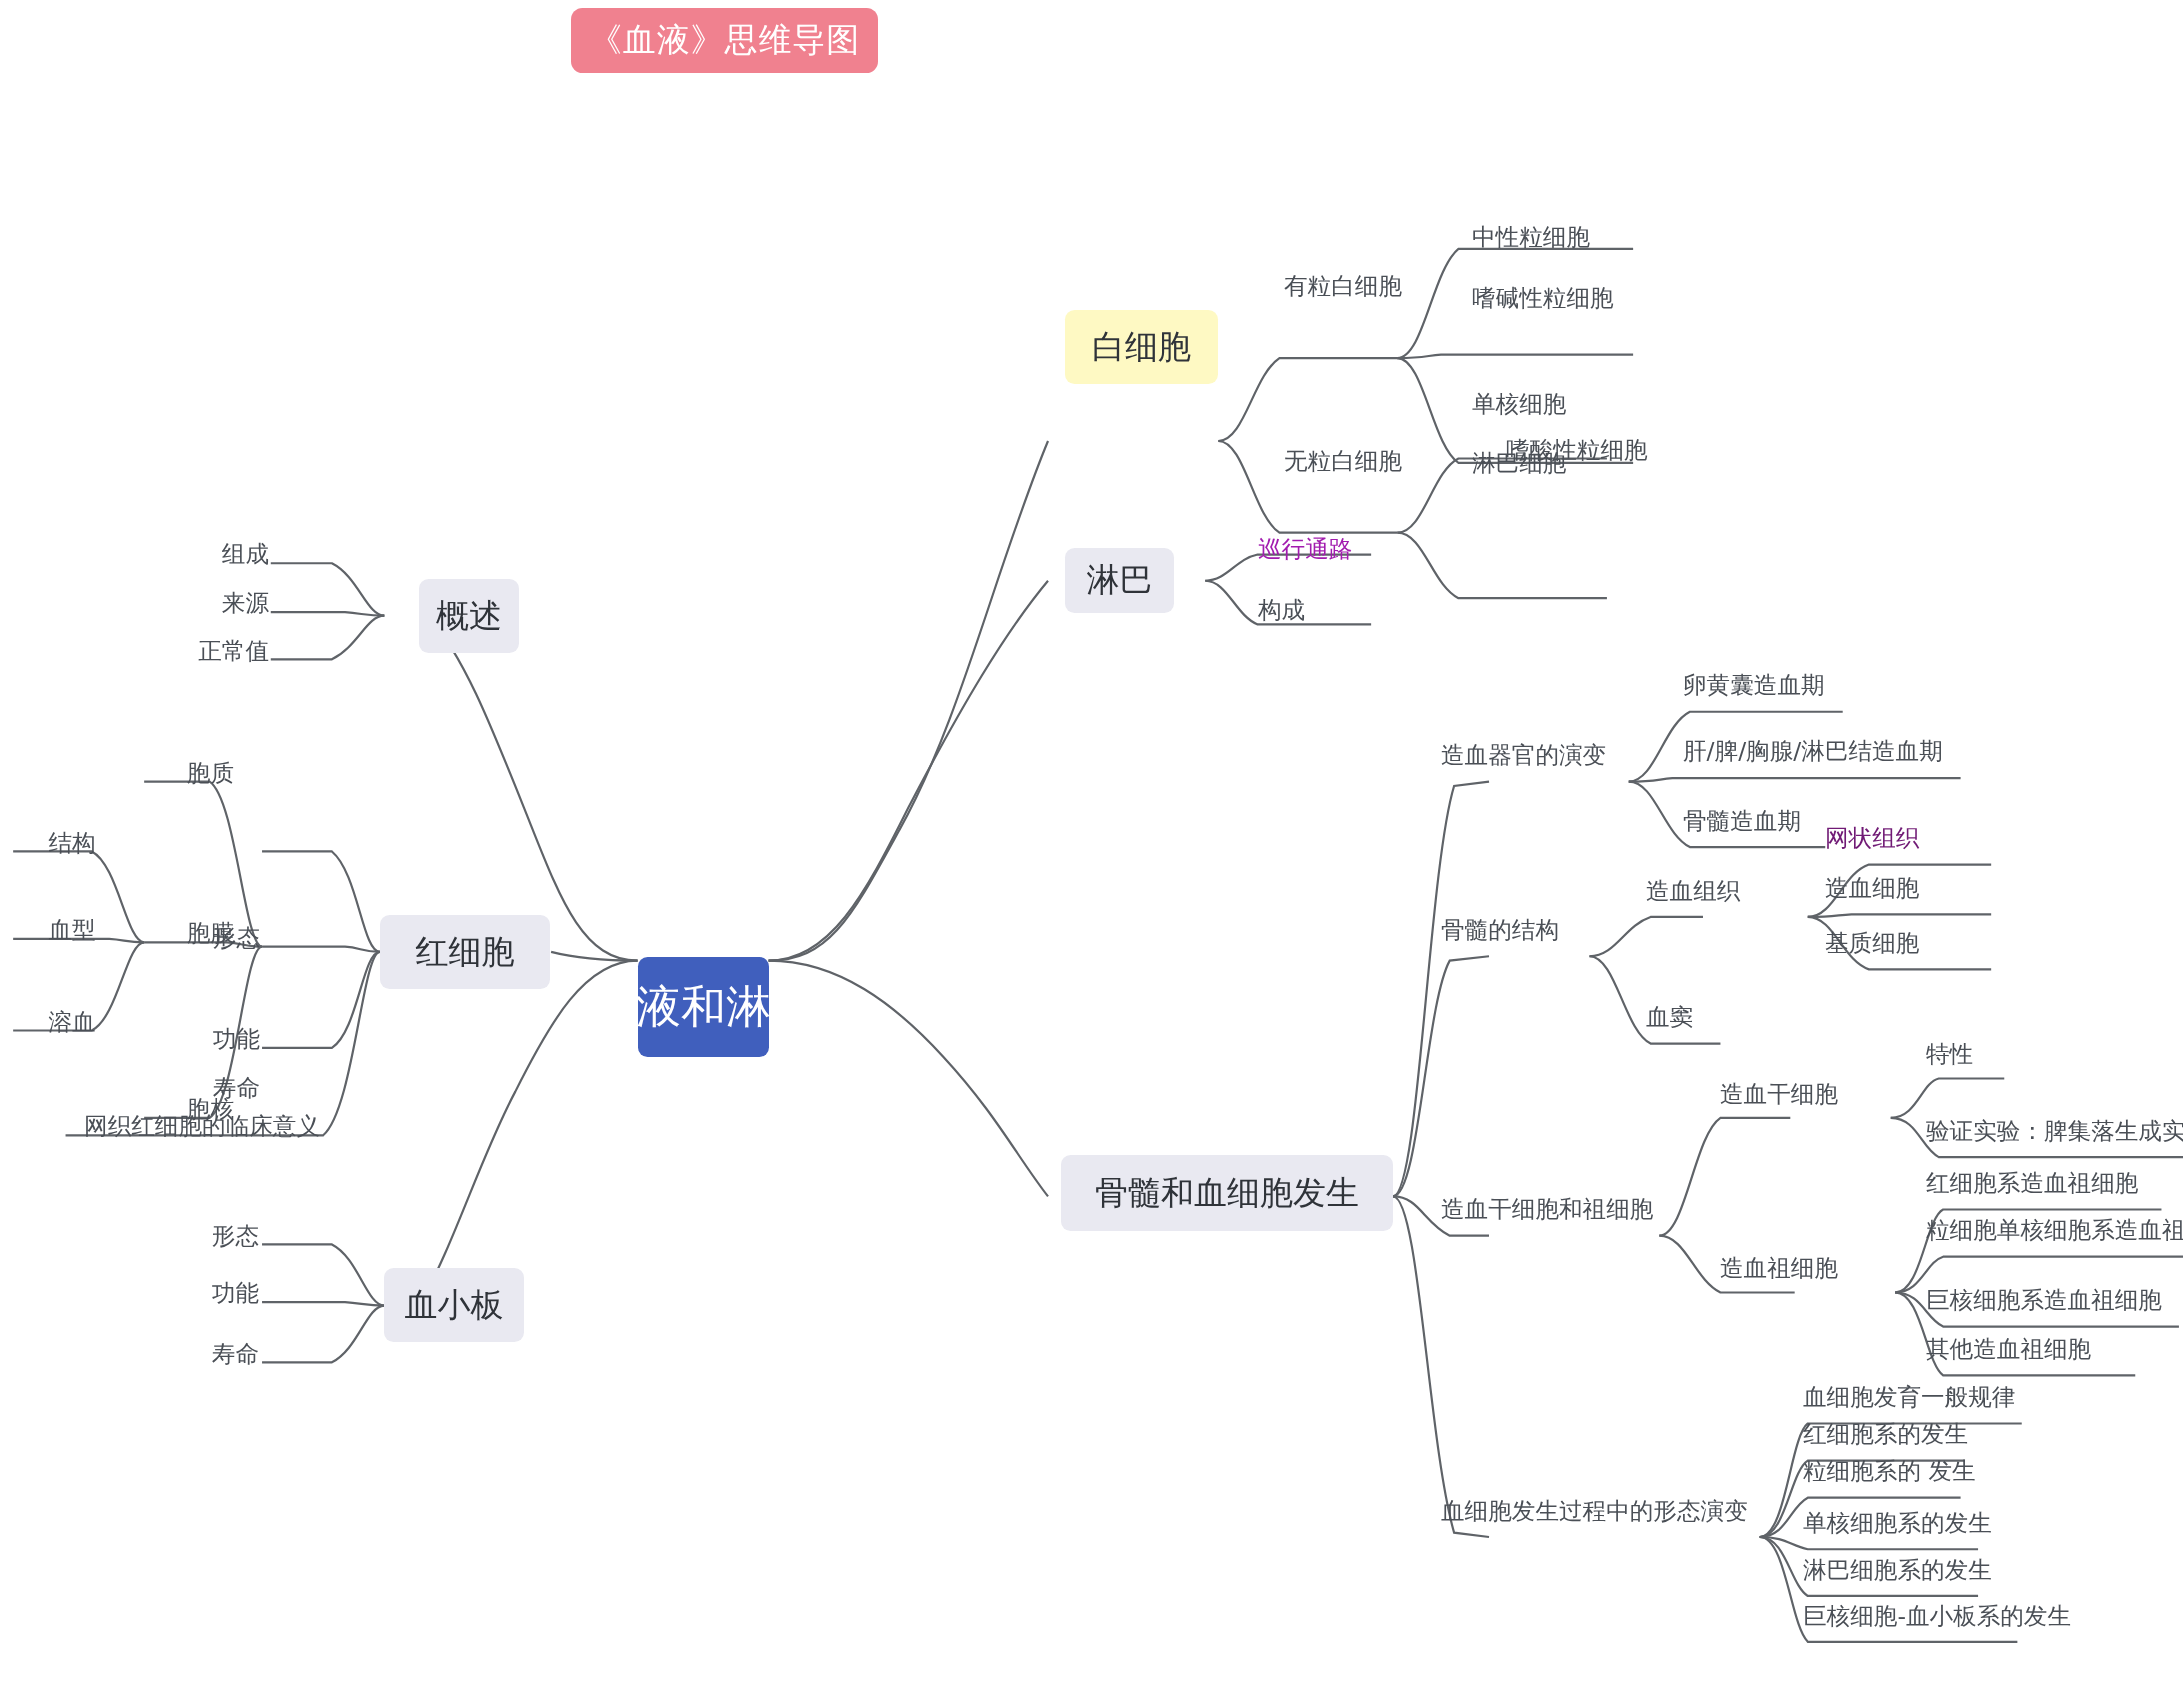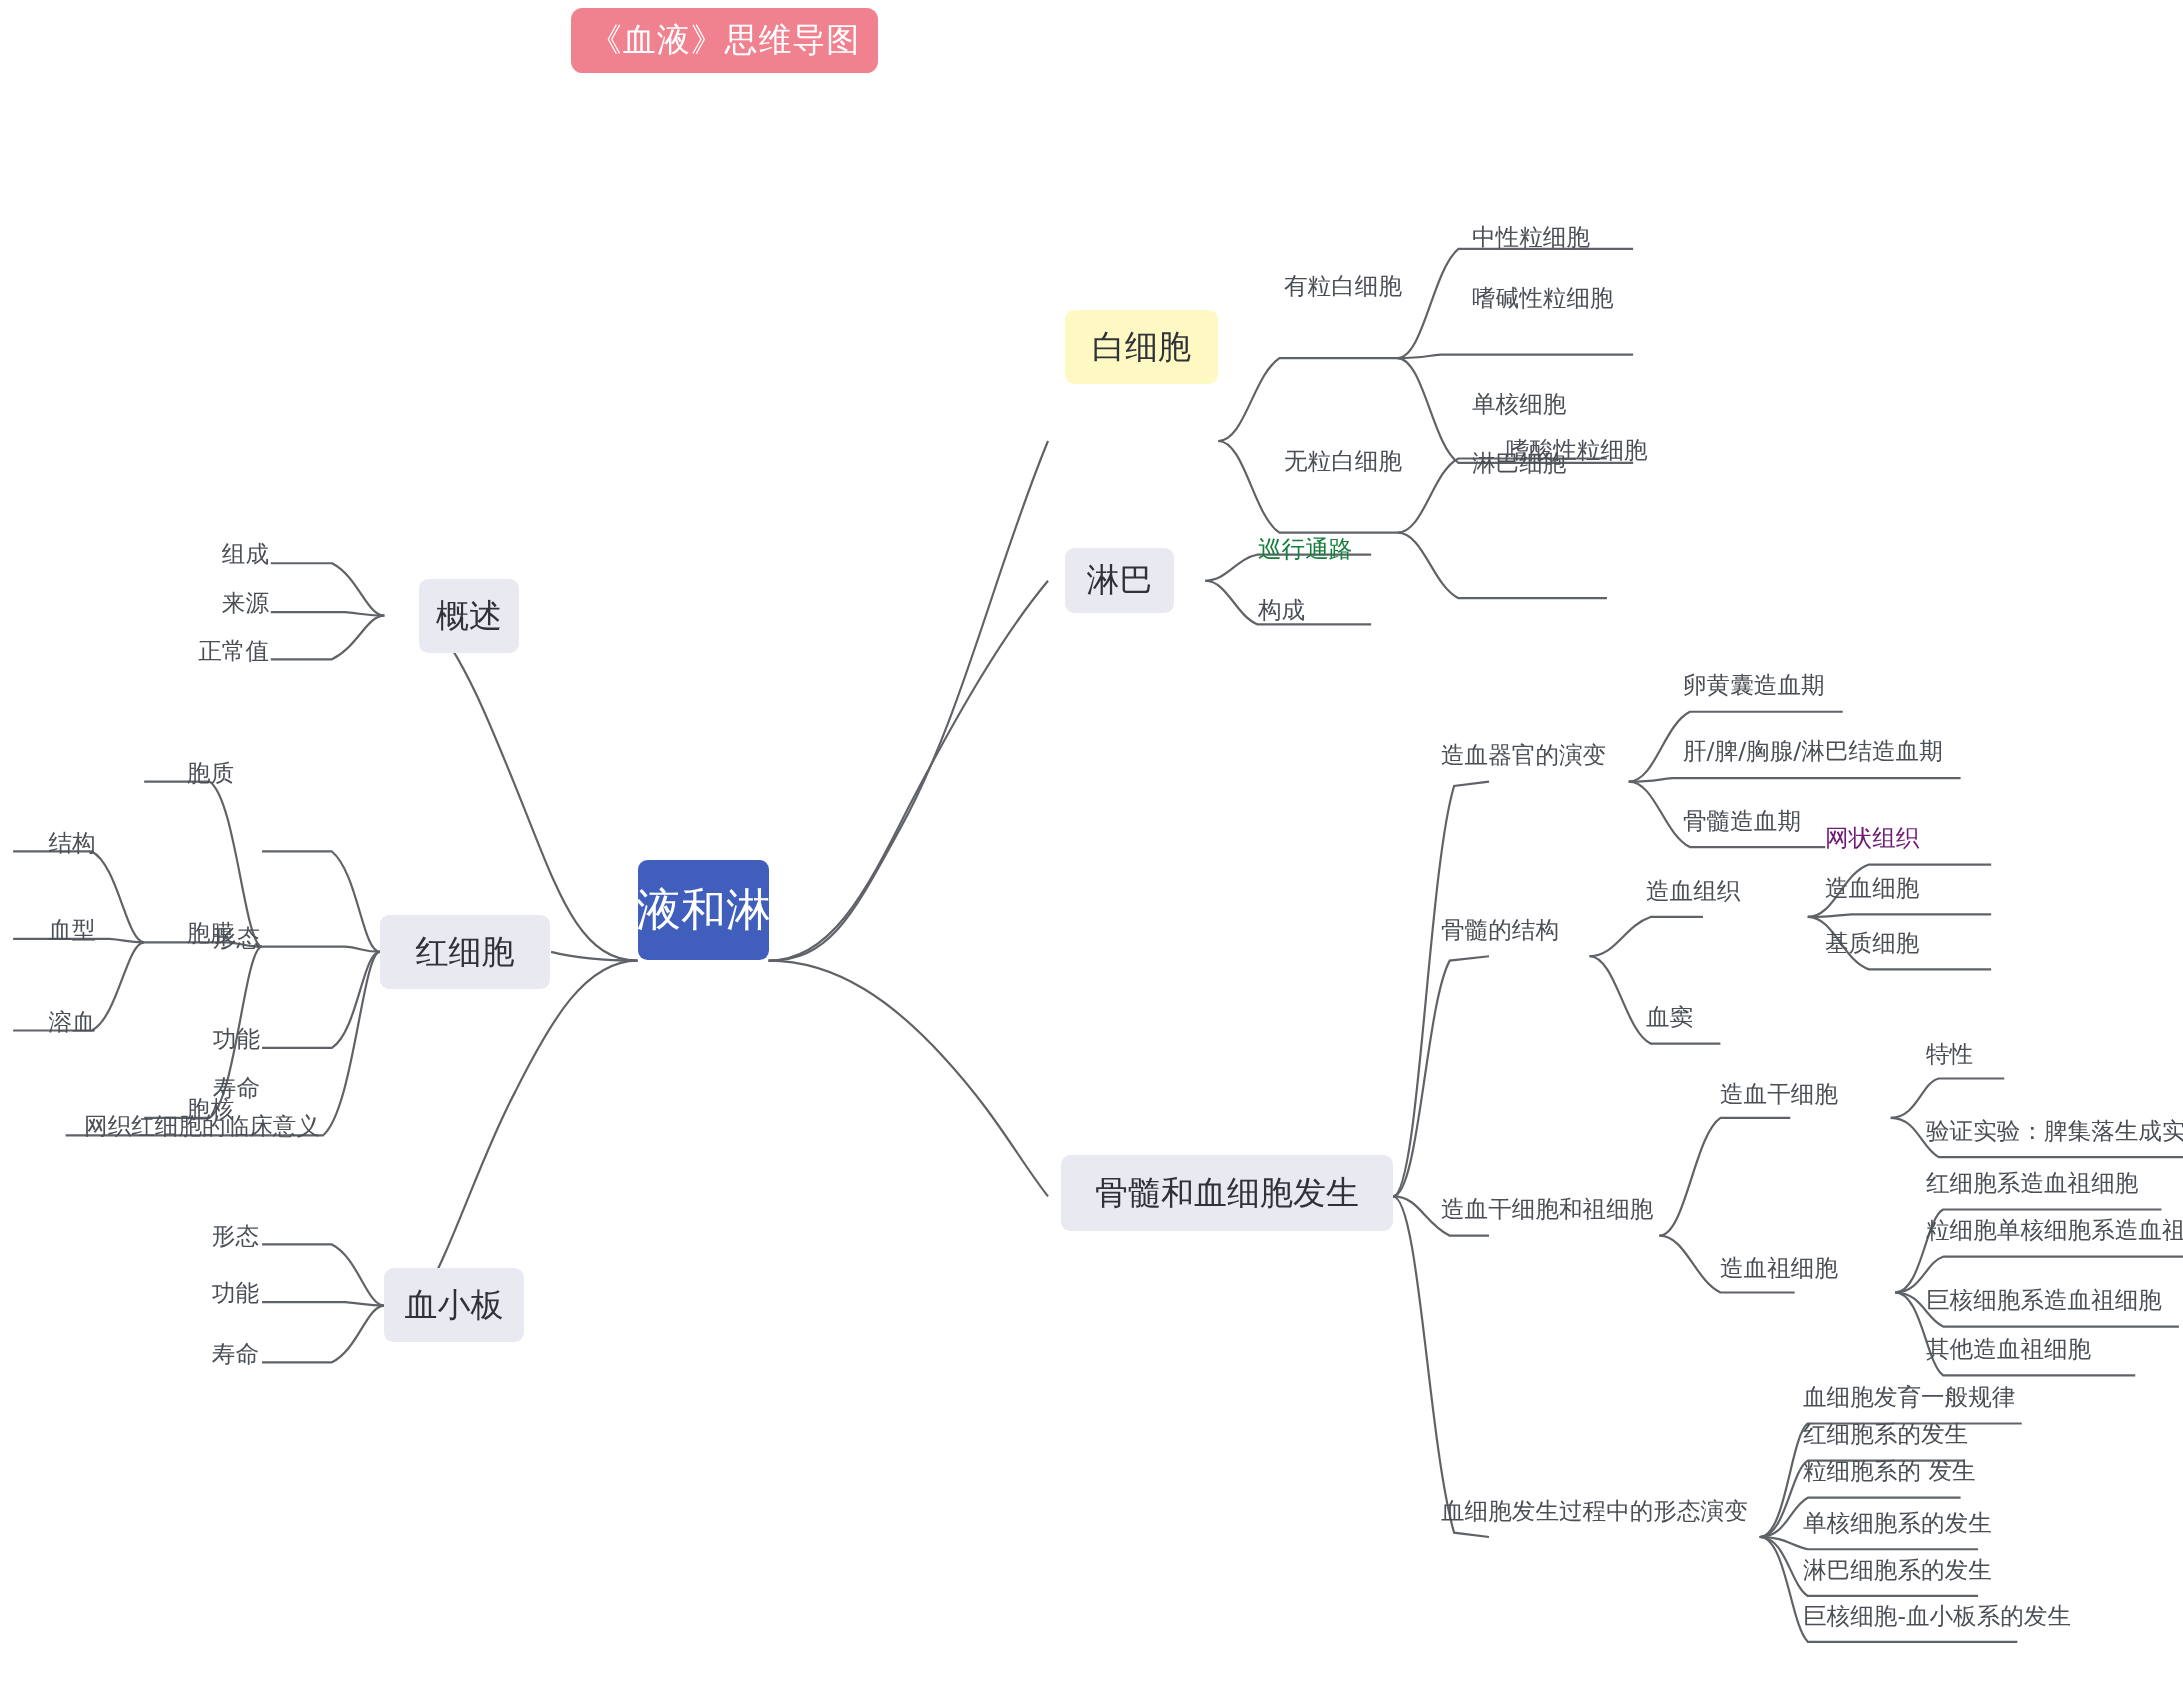--- a/index.html
+++ b/index.html
@@ -116,21 +116,21 @@
     <path d="M4340,2960 C4400,2960 4410,3120 4450,3150 L4890,3150" stroke="#5f6368"></path>
 
     <path d="M4030,3520 C4090,3520 4100,3290 4140,3260 L4630,3260" stroke="#5f6368"></path>
     <path d="M4030,3520 C4090,3520 4100,3370 4140,3345 L4500,3345" stroke="#5f6368"></path>
     <path d="M4030,3520 C4090,3520 4100,3450 4140,3430 L4490,3430" stroke="#5f6368"></path>
     <path d="M4030,3520 C4090,3520 4100,3540 4140,3548 L4530,3548" stroke="#5f6368"></path>
     <path d="M4030,3520 C4090,3520 4100,3630 4140,3655 L4530,3655" stroke="#5f6368"></path>
     <path d="M4030,3520 C4090,3520 4100,3720 4140,3760 L4620,3760" stroke="#5f6368"></path>
   </svg>
 
-  <div class="node node-root" style="left: 638px; top: 860px; width: 131px; height: 100px; background: rgb(64, 95, 189); color: rgb(255, 255, 255);">
+  <div class="node node-root" style="left: 638px; top: 957px; width: 131px; height: 100px; background: rgb(64, 95, 189); color: rgb(255, 255, 255);">
     <span>血液和淋巴</span>
   </div>
 
   <div class="node node-branch" style="left: 419px; top: 579px; width: 100px; height: 74px; background: rgb(233, 233, 241); color: rgb(47, 51, 57);">
     <span>概述</span>
   </div>
   <div class="node node-leaf lbl-left" style="left: 175px; top: 541px; width: 94px; height: 26px; color: rgb(74, 79, 86);">
     <span>组成</span>
   </div>
   <div class="node node-leaf lbl-left" style="left: 175px; top: 590px; width: 94px; height: 26px; color: rgb(74, 79, 86);">
@@ -213,21 +213,21 @@
   <div class="node node-leaf lbl-right" style="left: 1472px; top: 391px; width: 148px; height: 26px; color: rgb(74, 79, 86);">
     <span>单核细胞</span>
   </div>
   <div class="node node-leaf lbl-right" style="left: 1472px; top: 450px; width: 148px; height: 26px; color: rgb(74, 79, 86);">
     <span>淋巴细胞</span>
   </div>
 
   <div class="node node-branch" style="left: 1065px; top: 548px; width: 109px; height: 65px; background: rgb(233, 233, 241); color: rgb(47, 51, 57);">
     <span>淋巴</span>
   </div>
-  <div class="node node-leaf lbl-right" style="left: 1258px; top: 536px; width: 122px; height: 26px; color: #15803d;">
+  <div class="node node-leaf lbl-right" style="left: 1258px; top: 536px; width: 122px; height: 26px; color: #a21caf;">
     <span>巡行通路</span>
   </div>
   <div class="node node-leaf lbl-right" style="left: 1258px; top: 597px; width: 122px; height: 26px; color: rgb(74, 79, 86);">
     <span>构成</span>
   </div>
 
   <div class="node node-branch" style="left: 1061px; top: 1155px; width: 332px; height: 76px; background: rgb(233, 233, 241); color: rgb(47, 51, 57);">
     <span>骨髓和血细胞发生</span>
   </div>
 

